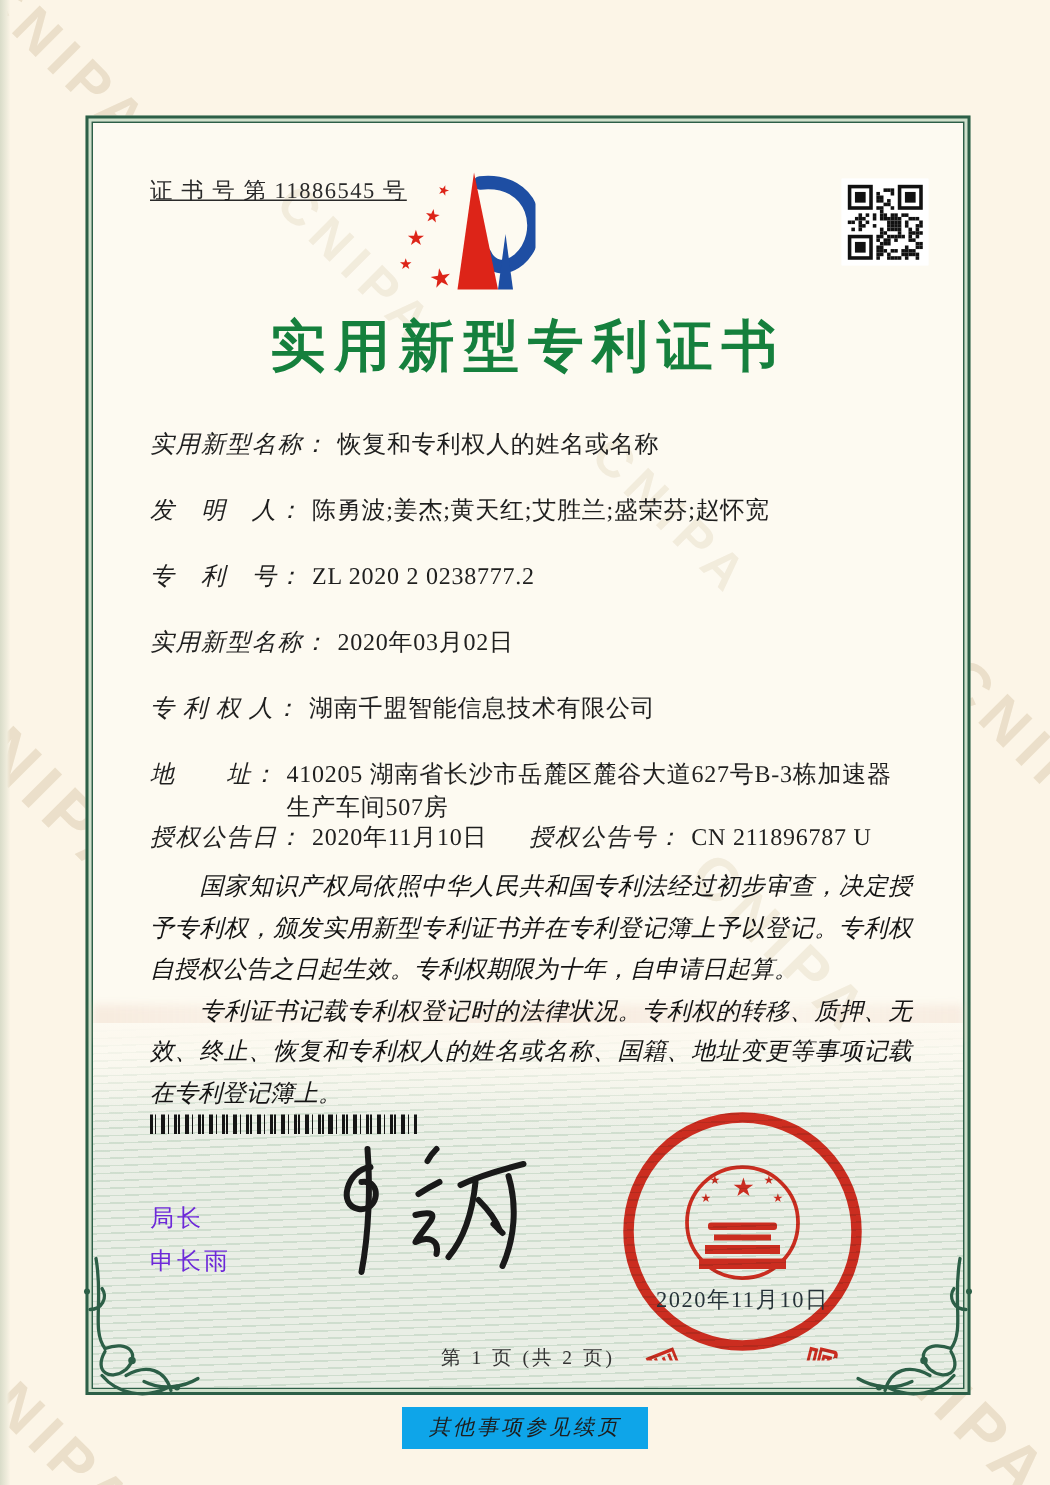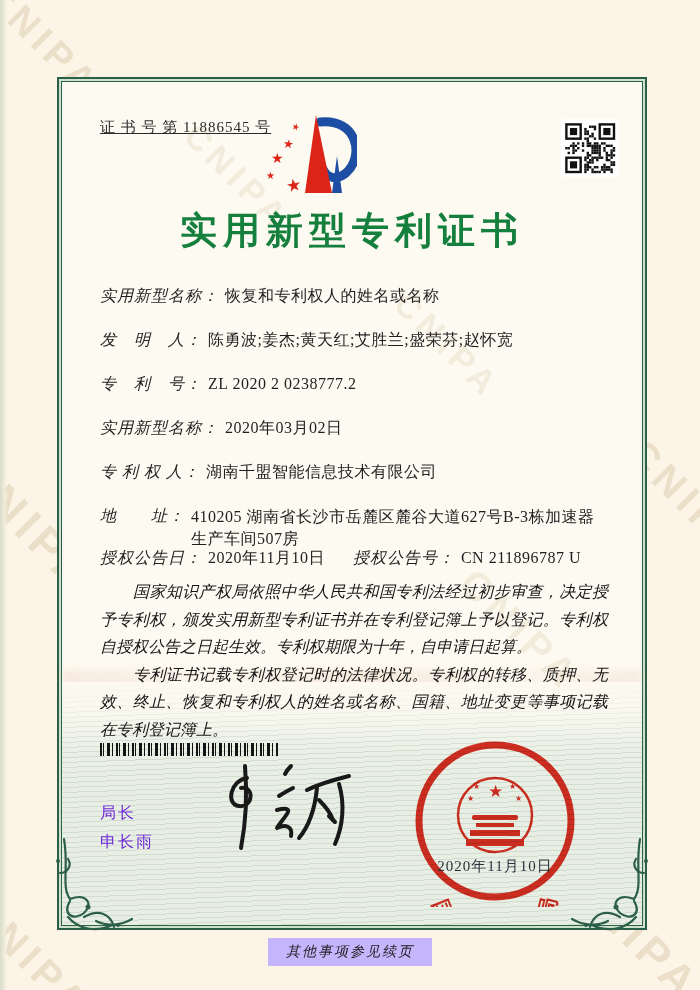--- a/index.html
+++ b/index.html
@@ -102,21 +102,21 @@
     font-size:13px; letter-spacing:2px; color:#333;
   }
   .flourish { position:absolute; width:110px; height:110px; color:var(--green,#2c5f47); bottom:-10px; }
   .flourish.fl-left  { left:-14px; }
   .flourish.fl-right { right:-14px; transform:scaleX(-1); }
 
   .footer-note {
     position:absolute; left:0; right:0; top:938px; text-align:center; z-index:2;
   }
   .footer-note span {
-    display:inline-block; background:#c4b5fd; padding:5px 18px;
+    display:inline-block; background:#0ea5e9; padding:5px 18px;
     font-size:14px; font-style:italic; letter-spacing:2px; color:#1d1d1d;
   }
 </style>
 </head>
 <body>
 
 <div class="page">
 
   <span class="wm" style="left:42px;top:40px;font-size:38px">CNIPA</span>
   <span class="wm" style="left:28px;top:525px;font-size:46px">CNIPA</span>
@@ -356,20 +356,21 @@
             <text x="106" y="66" font-size="8">★</text>
           </g>
           <rect x="63" y="80" width="46" height="5" rx="2"></rect>
           <rect x="67" y="88" width="38" height="4"></rect>
           <rect x="61" y="95" width="50" height="6"></rect>
           <rect x="57" y="104" width="58" height="7"></rect>
         </g>
         <text x="86" y="136" text-anchor="middle" font-size="15" letter-spacing="1" fill="#1d2a34">2020年11月10日</text>
       </svg>
 
+      <div class="page-info">第 1 页 (共 2 页)</div>
 
       <svg class="flourish fl-left" viewBox="0 0 110 110">
         <g fill="none" stroke="currentColor" stroke-width="2.2" stroke-linecap="round">
           <path d="M16,14 C21,42 13,62 22,74"></path>
           <path d="M22,74 c16,-6 24,4 14,14 c-10,8 -22,2 -14,-12"></path>
           <path d="M12,48 c8,0 12,-8 8,-14"></path>
           <path d="M36,92 c14,-8 26,-4 30,10"></path>
           <path d="M20,92 c10,12 28,16 44,8"></path>
           <path d="M48,96 c12,6 26,4 36,-2"></path>
         </g>

